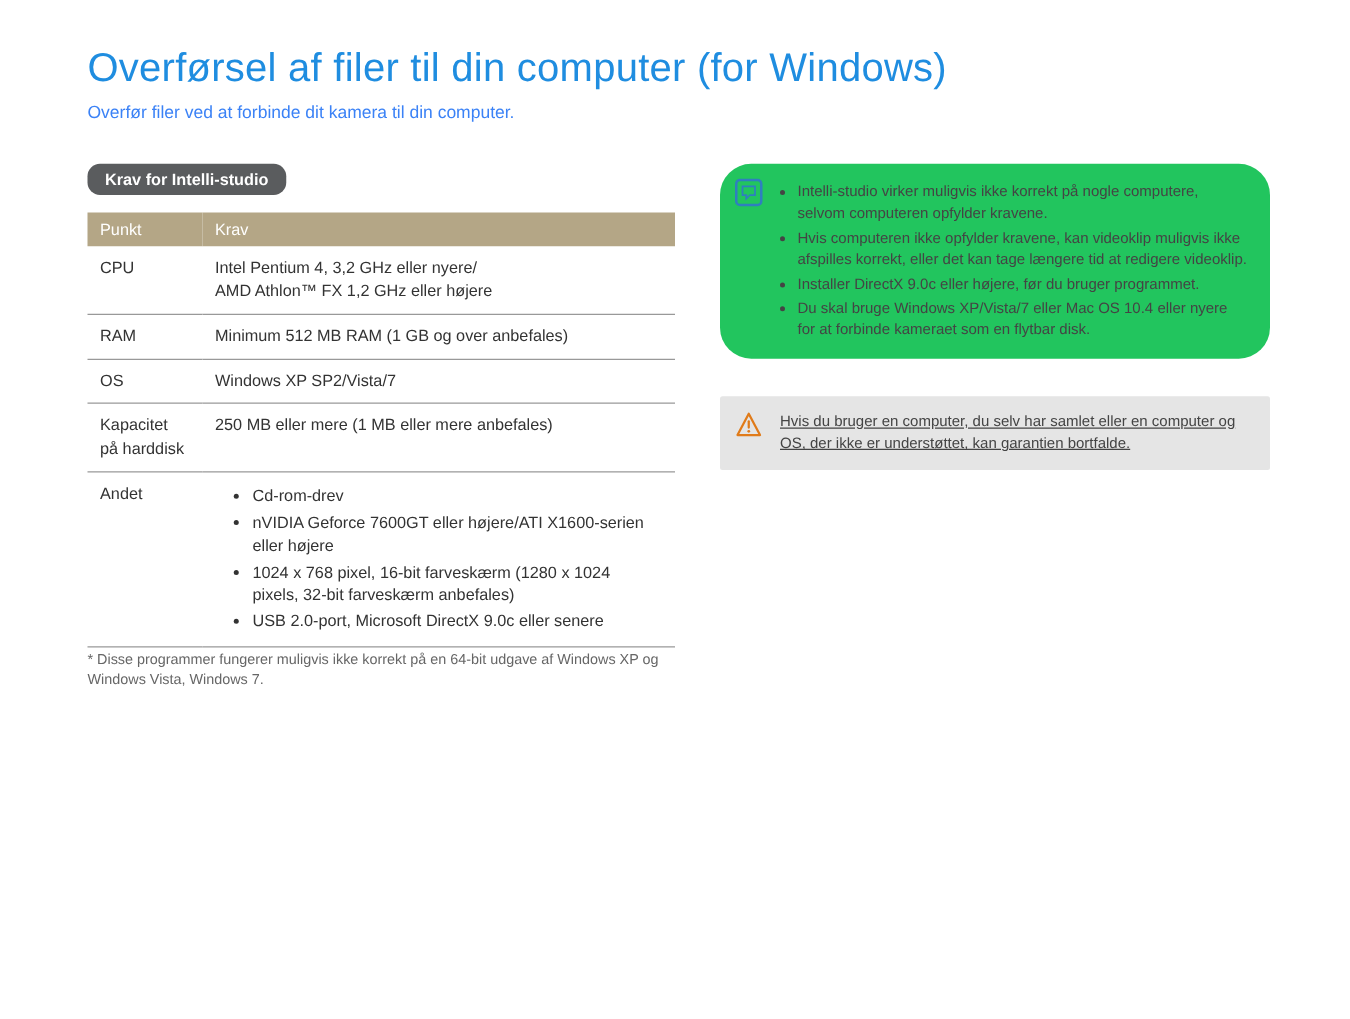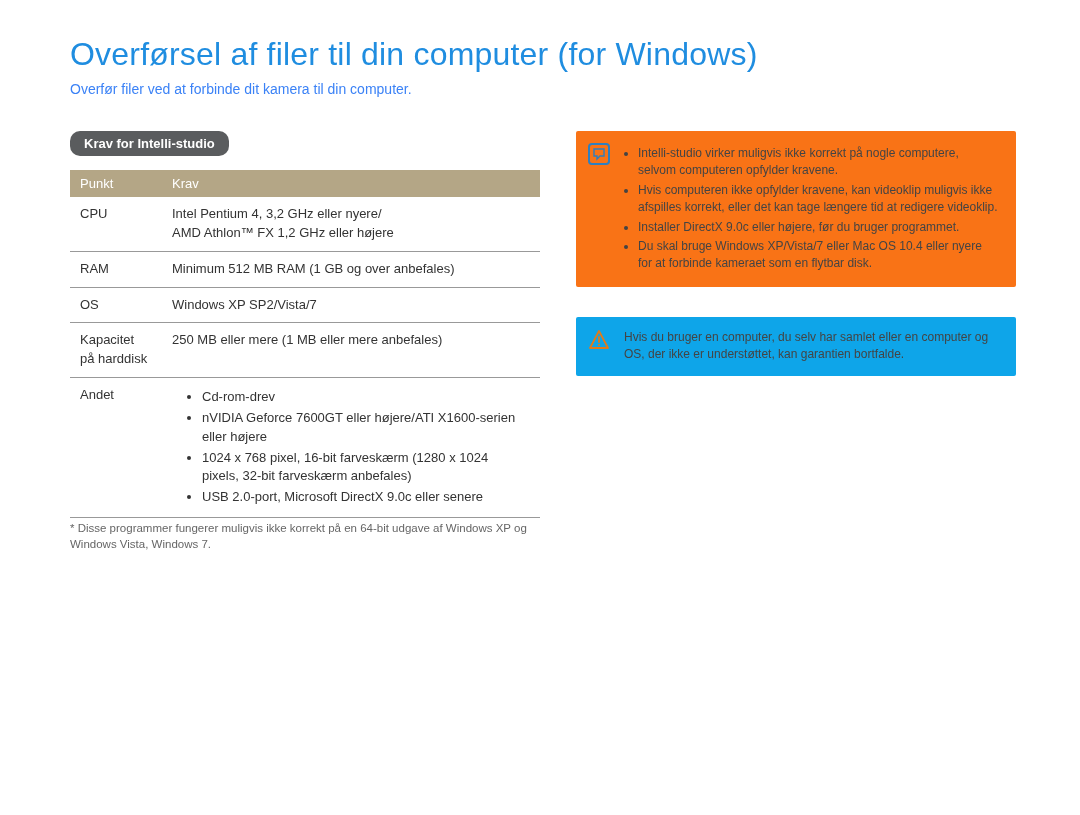--- a/index.html
+++ b/index.html
@@ -83,22 +83,22 @@
 
   .callout {
     border-radius: 2px;
     padding: 12px 18px 12px 48px;
     position: relative;
     font-size: 12px;
     line-height: 1.45;
     color: #444;
   }
   .callout + .callout { margin-top: 24px; }
-  .callout.info { background: #f97316; }
-  .callout.warn { background: #0ea5e9; margin-top: 30px; }
+  .callout.info { background: #22c55e; border-radius: 25px; }
+  .callout.warn { background: #e5e5e5; margin-top: 30px; text-decoration: underline; }
   .callout ul { list-style: disc; padding-left: 14px; }
   .callout ul li { margin: 2px 0; }
 
   .callout-icon {
     position: absolute;
     left: 12px;
     top: 12px;
     width: 22px;
     height: 22px;
     border-radius: 4px;

